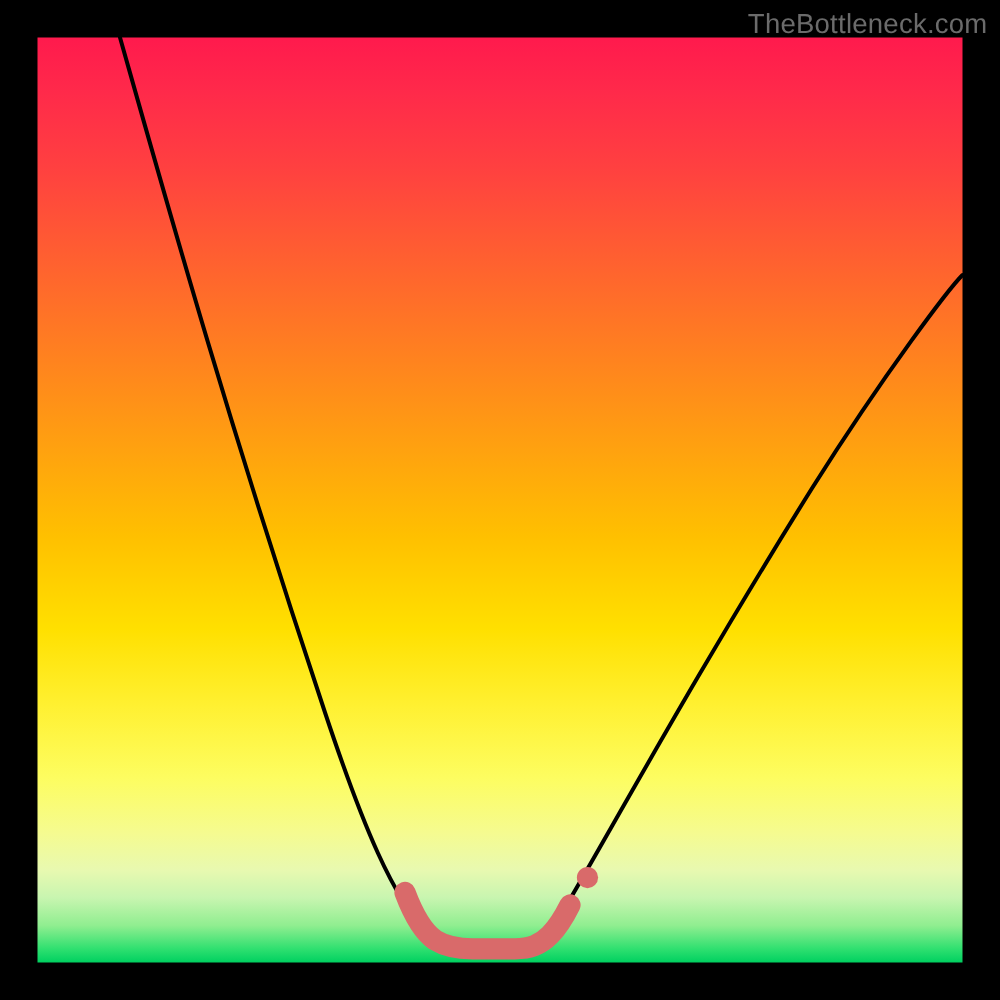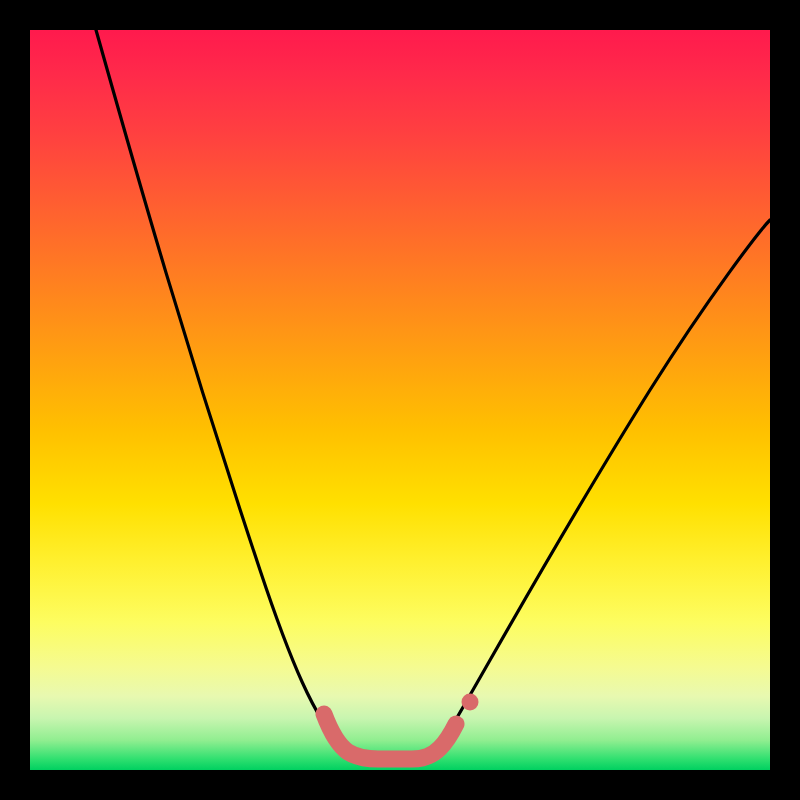--- a/index.html
+++ b/index.html
@@ -60,20 +60,21 @@
     width: 740px;
     height: 740px;
     overflow: visible;
   }
 </style>
 </head>
 <body>
 
 <div class="frame">
 
+  <div class="watermark">TheBottleneck.com</div>
 
   <div class="plot-area">
 
     <svg class="curve" viewBox="0 0 740 740">
 
       <path d="M 66 0
                C 100 120, 150 300, 230 540
                C 260 630, 285 690, 312 716
                C 322 725, 335 728, 348 728
                L 380 728

